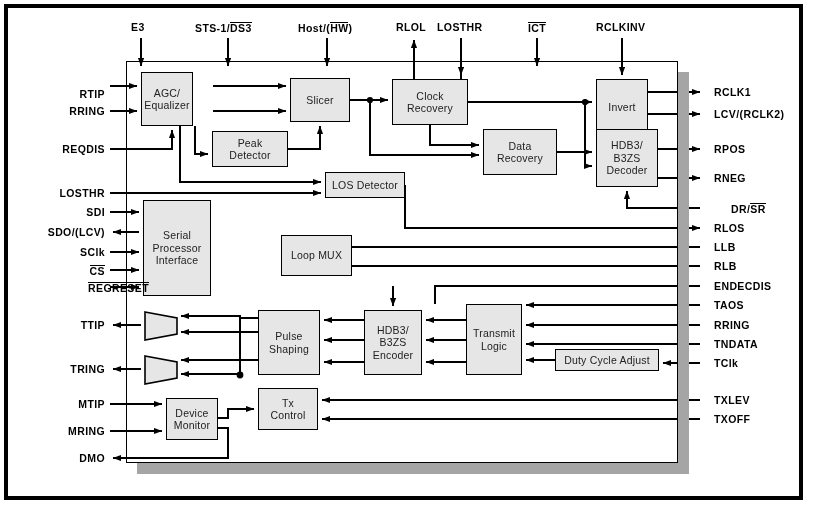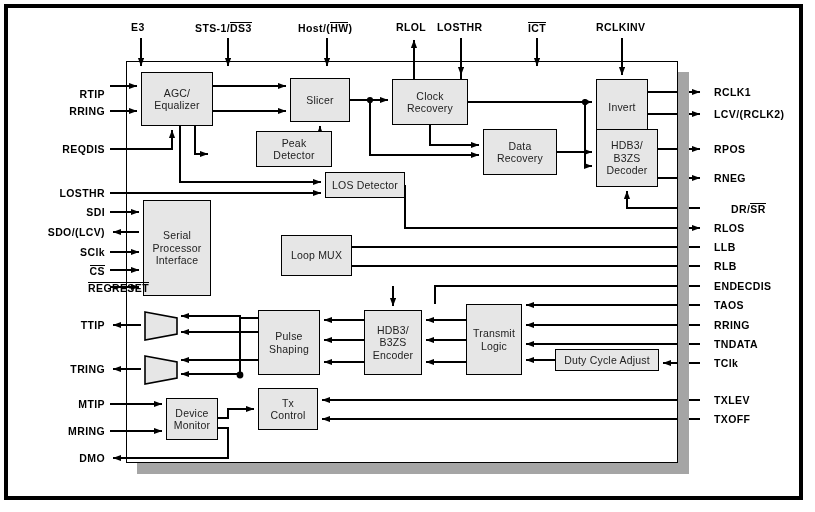--- a/index.html
+++ b/index.html
@@ -112,35 +112,35 @@
   <div class="shadow" style="left:137px;top:463px;width:552px;height:11px;"></div>
   <div style="position:absolute;left:126px;top:61px;width:552px;height:402px;border:1.6px solid #000;box-sizing:border-box;background:transparent;"></div>
 
   <svg class="drv" style="left:143px;top:310px;width:36px;height:32px;" viewBox="0 0 36 32">
     <polygon points="2,2 34,8 34,24 2,30" fill="#e6e6e6" stroke="#000" stroke-width="1.6"></polygon>
   </svg>
   <svg class="drv" style="left:143px;top:354px;width:36px;height:32px;" viewBox="0 0 36 32">
     <polygon points="2,2 34,8 34,24 2,30" fill="#e6e6e6" stroke="#000" stroke-width="1.6"></polygon>
   </svg>
 
-  <div class="blk" style="left:141px;top:72px;width:72px;height:54px;">
+  <div class="blk" style="left:141px;top:72px;width:52px;height:54px;">
     <span><i style="font-style:normal">AGC/</i><br>
     <i style="font-style:normal">Equalizer</i></span>
   </div>
   <div class="blk" style="left:290px;top:78px;width:60px;height:44px;">
     <span>Slicer</span>
   </div>
   <div class="blk" style="left:392px;top:79px;width:76px;height:46px;">
     <span><i style="font-style:normal">Clock</i><br>
     <i style="font-style:normal">Recovery</i></span>
   </div>
   <div class="blk" style="left:596px;top:79px;width:52px;height:56px;">
     <span>Invert</span>
   </div>
-  <div class="blk" style="left:212px;top:131px;width:76px;height:36px;margin-left:44px;">
+  <div class="blk" style="left:212px;top:131px;width:76px;height:36px;">
     <span><i style="font-style:normal">Peak</i><br>
     <i style="font-style:normal">Detector</i></span>
   </div>
   <div class="blk" style="left:483px;top:129px;width:74px;height:46px;">
     <span><i style="font-style:normal">Data</i><br>
     <i style="font-style:normal">Recovery</i></span>
   </div>
   <div class="blk" style="left:596px;top:129px;width:62px;height:58px;">
     <span><i style="font-style:normal">HDB3/</i><br>
     <i style="font-style:normal">B3ZS</i><br>

